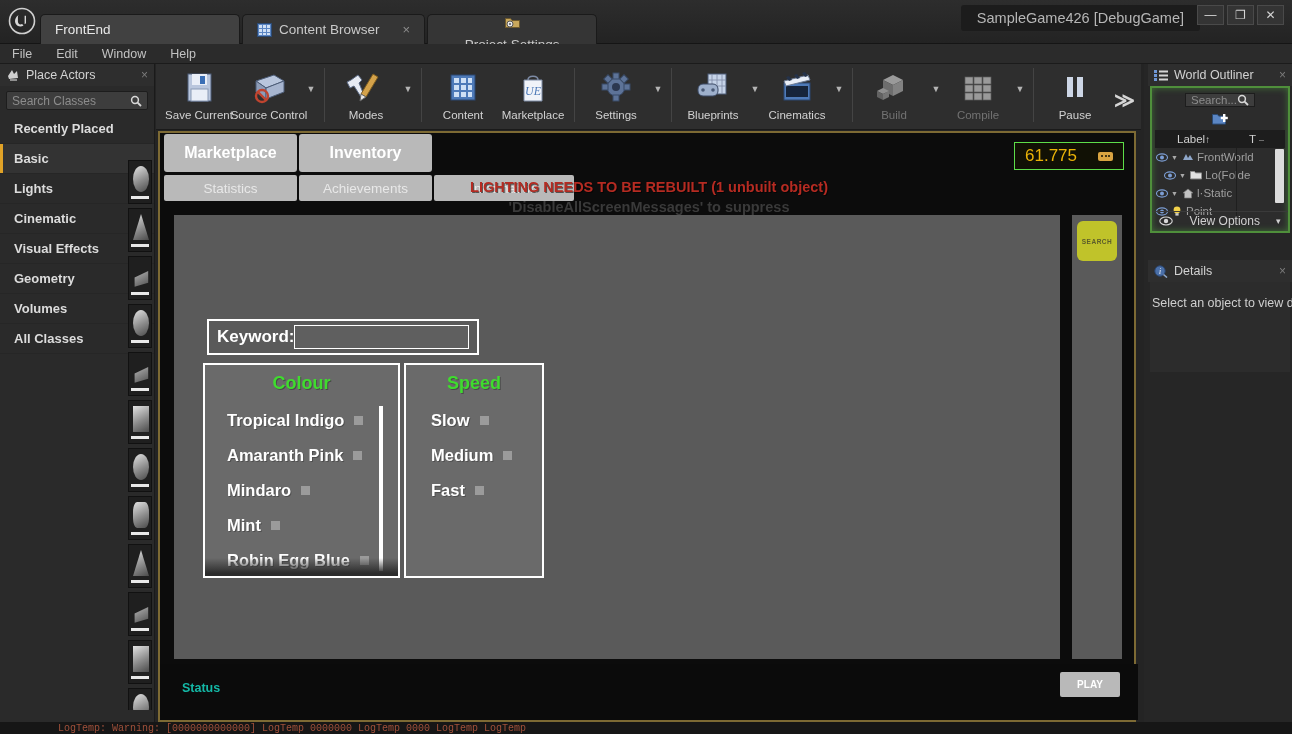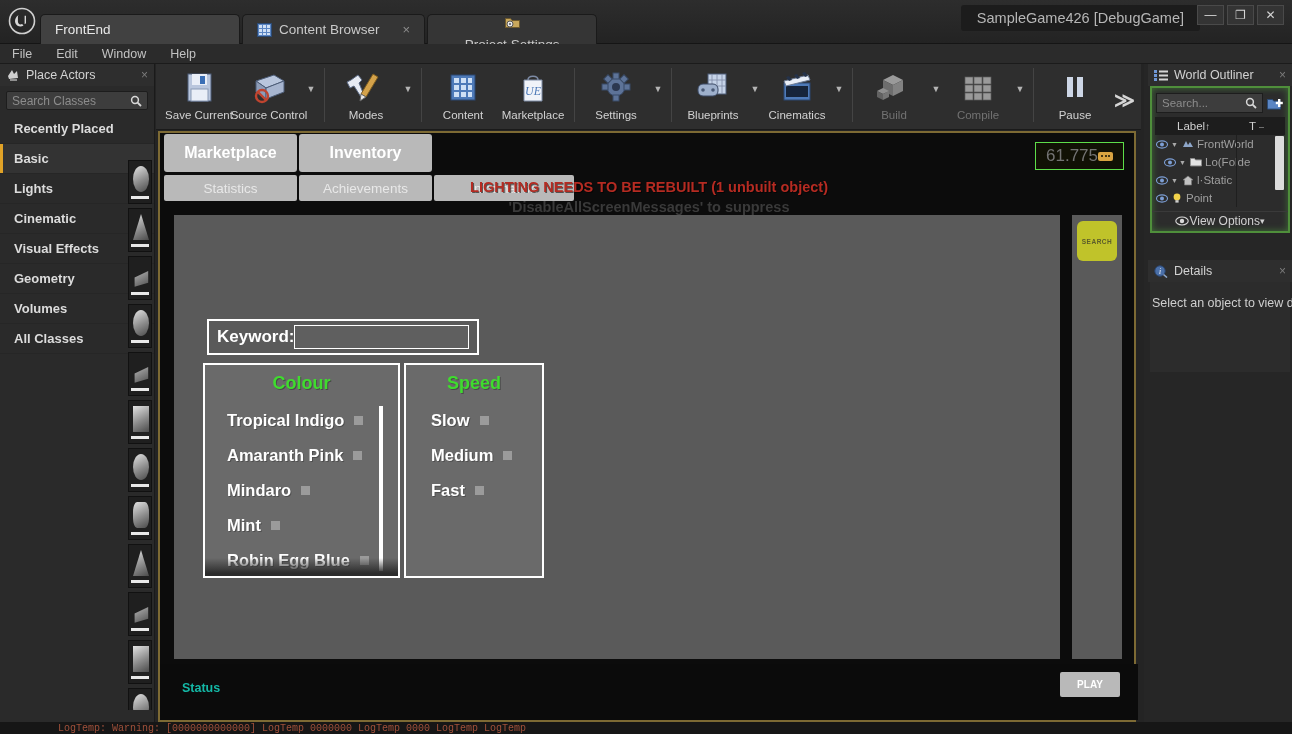--- a/index.html
+++ b/index.html
@@ -150,22 +150,22 @@
     color: #b52b22; font-size: 14.5px; font-weight: bold;
     text-shadow: 1px 1px 0 rgba(0,0,0,.55); pointer-events: none;
   }
   .suppressline {
     position: absolute; left: 0; top: 66px; width: 978px; text-align: center;
     color: #3a3a3a; font-size: 14.5px; font-weight: bold;
   }
   .fpsbox {
     position: absolute; right: 10px; top: 9px; height: 28px;
     border: 1px solid #5ddd49; background: #111105;
-    display: flex; align-items: center; gap: 0; padding: 0 10px;
-    color: #737373; font-size: 17px;
+    display: flex; align-items: center; gap: 21px; padding: 0 10px;
+    color: #eab308; font-size: 17px;
   }
   .fpsicon {
     width: 15px; height: 9px; background: #d9a441; border-radius: 2px;
     display: flex; align-items: center; justify-content: center; gap: 1.5px;
   }
   .fpsicon i { width: 2px; height: 2px; background: #111105; border-radius: 50%; }
 
   .gamepanel {
     position: absolute; left: 14px; top: 82px; width: 886px; height: 444px;
     background: #5a5a5a;
@@ -241,21 +241,21 @@
   }
   .outliner {
     position: absolute; left: 4px; top: 0; width: 144px; height: 180px;
   }
   .outliner-body {
     margin: 0 2px; border: 2px solid #4f8f3b; background: #2c2c2c;
     box-shadow: 0 0 7px rgba(90,190,70,.45) inset;
     height: 147px; position: relative;
   }
   .ol-search {
-    display: flex; align-items: center; gap: 4px; padding: 5px 4px 4px 4px;
+    display: flex; align-items: center; gap: 4px; padding: 5px 4px 4px 4px; flex-direction: column;
   }
   .ol-searchbox {
     flex: 1; height: 20px; background: #3d3d3d; border: 1px solid #1d1d1d;
     display: flex; align-items: center; padding: 0 5px; color: #8c8c8c; font-size: 11.5px;
   }
   .ol-colhdr {
     display: flex; height: 18px; background: #1d1d1d; margin: 0 3px;
     align-items: center; color: #d0d0d0; font-size: 11.5px;
   }
   .ol-colhdr .c1 { flex: 1; padding-left: 22px; position: relative; }
@@ -267,21 +267,21 @@
   }
   .ol-eye { width: 13px; flex: 0 0 13px; display: flex; justify-content: center; }
   .ol-tri { color: #a9a9a9; font-size: 7px; width: 8px; flex: 0 0 8px; }
   .ol-sc {
     position: absolute; right: 1px; top: 1px; width: 9px; height: 54px;
     background: #dcdcdc; border-radius: 1px;
   }
   .ol-colsep { position: absolute; right: 48px; top: 0; bottom: 0; width: 1px; background: #1f1f1f; }
   .ol-viewopts {
     position: absolute; left: 0; right: 0; bottom: 2px; height: 18px;
-    display: flex; align-items: center; justify-content: center; gap: 0;
+    display: flex; align-items: center; justify-content: center; gap: 16px;
     color: #d0d0d0; font-size: 12px; border-top: 1px solid #3a3a3a;
   }
   .details {
     position: absolute; left: 4px; top: 196px; width: 144px; height: 120px;
   }
   .detailsbody {
     margin: 0 2px; background: #2c2c2c; height: 90px;
     padding: 14px 0 0 2px;
   }
   .detailstext { color: #cfcfcf; font-size: 12.5px; white-space: nowrap; }

